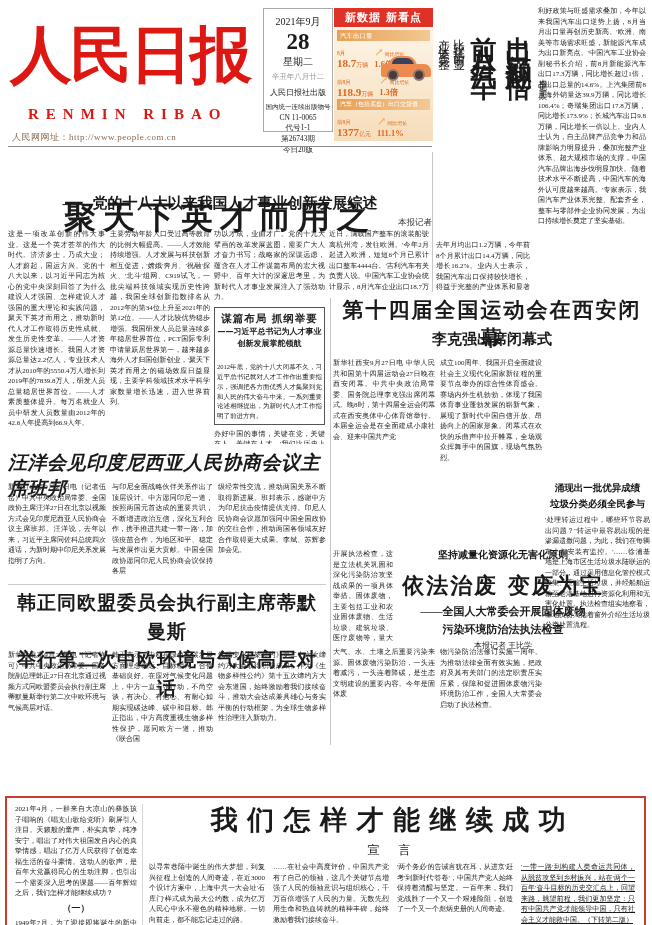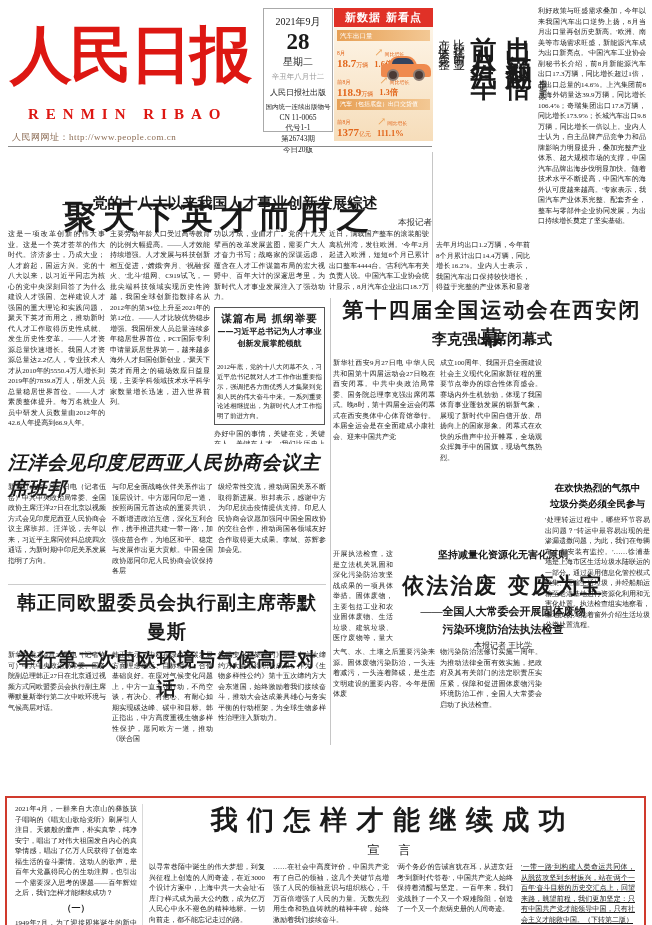--- a/index.html
+++ b/index.html
@@ -193,21 +193,21 @@
 
   <div class="abs h-h1 serifbold">
     <div>韩正同欧盟委员会执行副主席蒂默曼斯</div>
     <div>举行第二次中欧环境与气候高层对话</div>
   </div>
   <div class="col" style="left:8px;top:650px;width:98px;height:94px;">新华社北京9月27日电（记者许可）中共中央政治局常委、国务院副总理韩正27日在北京通过视频方式同欧盟委员会执行副主席蒂默曼斯举行第二次中欧环境与气候高层对话。</div>
   <div class="col" style="left:112px;top:650px;width:101px;height:94px;">韩正表示，中欧在绿色低碳发展方面理念相近、目标相同，合作基础良好。在应对气候变化问题上，中方一直主张行动，不尚空谈，有决心、有信心、有耐心如期实现碳达峰、碳中和目标。韩正指出，中方高度重视生物多样性保护，愿同欧方一道，推动《联合国</div>
   <div class="col" style="left:218px;top:650px;width:108px;height:94px;">气候变化框架公约》第二十六次缔约方大会取得积极成果。作为《生物多样性公约》第十五次缔约方大会东道国，始终激励着我们接续奋斗，推动大会达成兼具雄心与务实平衡的行动框架，为全球生物多样性治理注入新动力。</div>
 
   <div class="abs pq">
-    <div class="pq-t heibold">在欢快热烈的气氛中</div>
+    <div class="pq-t heibold">涌现出一批优异成绩</div>
     <div class="pq-t heibold">垃圾分类必须全民参与</div>
     <div class="pq-b">'处理转运过程中，哪些环节容易出问题？''转运中最容易出现的是渗漏遗撒问题，为此，我们在每辆车上都安装有监控。'……徐浦基地是上海市区生活垃圾水陆联运的一部分，通过采用信息化管控模式收集、压缩生活垃圾，并经船舶运输至老港基地进行资源化利用和无害化处置。执法检查组实地察看，基地负责人指着窗外介绍生活垃圾分类处置流程。</div>
   </div>
   <div class="col" style="left:333px;top:549px;width:60px;height:95px;">开展执法检查，这是立法机关巩固和深化污染防治攻坚战成果的一项具体举措。固体废物，主要包括工业和农业固体废物、生活垃圾、建筑垃圾、医疗废物等，量大面广、种类繁多、性质复杂、危害程度深，是</div>
   <div class="abs ws-head heibold">
     <div class="ws-k">坚持减量化资源化无害化原则</div>
     <div class="ws-t">依法治废 变废为宝</div>
     <div class="ws-s">——全国人大常委会开展固体废物</div>
     <div class="ws-s">污染环境防治法执法检查</div>
     <div class="ws-by">本报记者 王比学</div>

